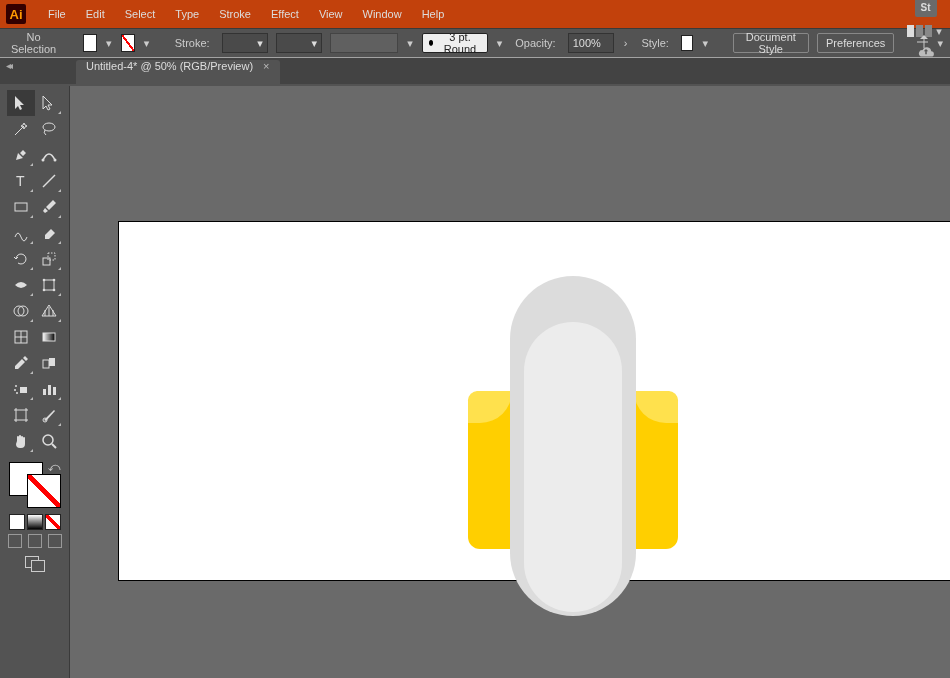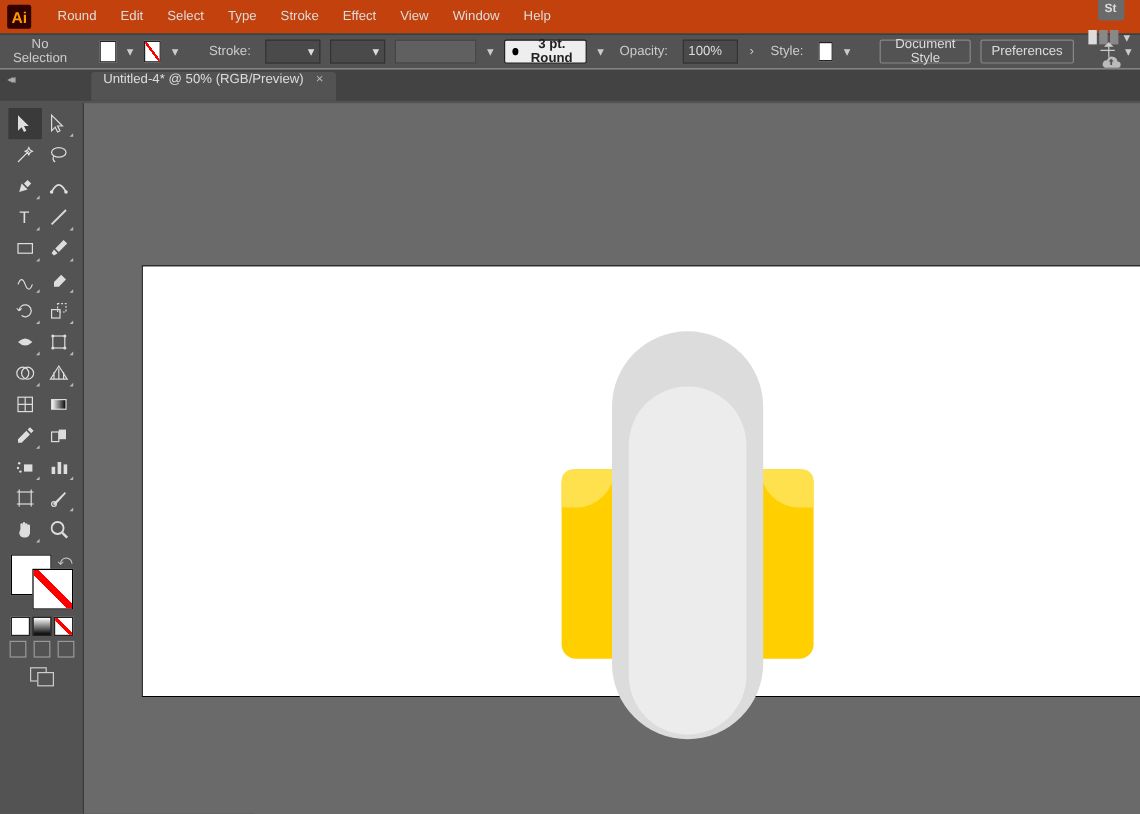--- a/index.html
+++ b/index.html
@@ -16,21 +16,21 @@
 
   .controlbar { height:30px; background:#535353; border-top:1px solid #3a3a3a; border-bottom:1px solid #a3a3a3; display:flex; align-items:center; padding:0 6px; gap:8px;text-align:center; }
   .cb-label { color:#ccc; padding:0 4px; }
   .swatch { width:18px; height:18px; background:#fff; border:1px solid #222; display:inline-block; }
   .swatch.none { background:#fff; position:relative; }
   .swatch.none::after { content:""; position:absolute; left:0; top:0; right:0; bottom:0; background:linear-gradient(to top right, transparent 45%, red 45%, red 55%, transparent 55%); }
   .dd { width:10px; height:10px; display:inline-flex; align-items:center; justify-content:center; color:#ccc; }
   .field { height:20px; background:#4a4a4a; border:1px solid #333; display:flex; align-items:center; padding:0 4px; }
   .field.wide { width:58px; }
   .big-gap { width:90px; height:20px; background:#606060; border:1px solid #444; }
-  .pill { height:20px; background:#eee; color:#222; border:1px solid #222; display:flex; align-items:center; padding:0 6px; border-radius:2px;font-weight:bold; }
+  .pill { height:20px; background:#eee; color:#222; border:1px solid #222; display:flex; align-items:center; padding:0 6px; border-radius:2px; }
   .btn { height:20px; background:#535353; border:1px solid #888; color:#ddd; padding:0 8px; display:flex; align-items:center; border-radius:2px; cursor:pointer; }
 
   .tabbar { height:26px; background:#434343; display:flex; align-items:flex-end; padding-left:76px; }
   .dbl-chev { position:absolute; left:6px; top:60px; color:#aaa; font-size:10px; letter-spacing:-3px; }
   .tab { height:24px; background:#535353; display:flex; padding:0 10px; gap:10px; color:#ddd; border-top-left-radius:3px; border-top-right-radius:3px; }
   .tab .close { color:#bbb; cursor:pointer; }
 
   .workarea { position:absolute; left:0; top:86px; right:0; bottom:0; display:flex; }
   .toolbar { width:70px; background:#535353; border-right:1px solid #3a3a3a; display:flex; flex-direction:column; align-items:center; padding-top:4px; gap:0; }
   .tool-row { display:flex; }
@@ -66,21 +66,21 @@
   .yellow-top-l { position:absolute; left:398px; top:305px; width:44px; height:32px; background:#ffe14d; border-top-left-radius:12px; border-bottom-right-radius:40px;}
   .yellow-top-r { position:absolute; left:564px; top:305px; width:44px; height:32px; background:#ffe14d; border-top-right-radius:12px; border-bottom-left-radius:40px;}
   .pill-outer { position:absolute; left:440px; top:190px; width:126px; height:340px; background:#dcdcdc; border-radius:63px; }
   .pill-inner { position:absolute; left:454px; top:236px; width:98px; height:290px; background:#ececec; border-radius:49px; }
 </style>
 </head>
 <body>
 
 <div class="menubar">
   <div class="logo">Ai</div>
-  <div class="menu-item">Round</div>
+  <div class="menu-item">File</div>
   <div class="menu-item">Edit</div>
   <div class="menu-item">Select</div>
   <div class="menu-item">Type</div>
   <div class="menu-item">Stroke</div>
   <div class="menu-item">Effect</div>
   <div class="menu-item">View</div>
   <div class="menu-item">Window</div>
   <div class="menu-item">Help</div>
   <div class="menubar-right">
     <div class="sq-btn">Br</div>

